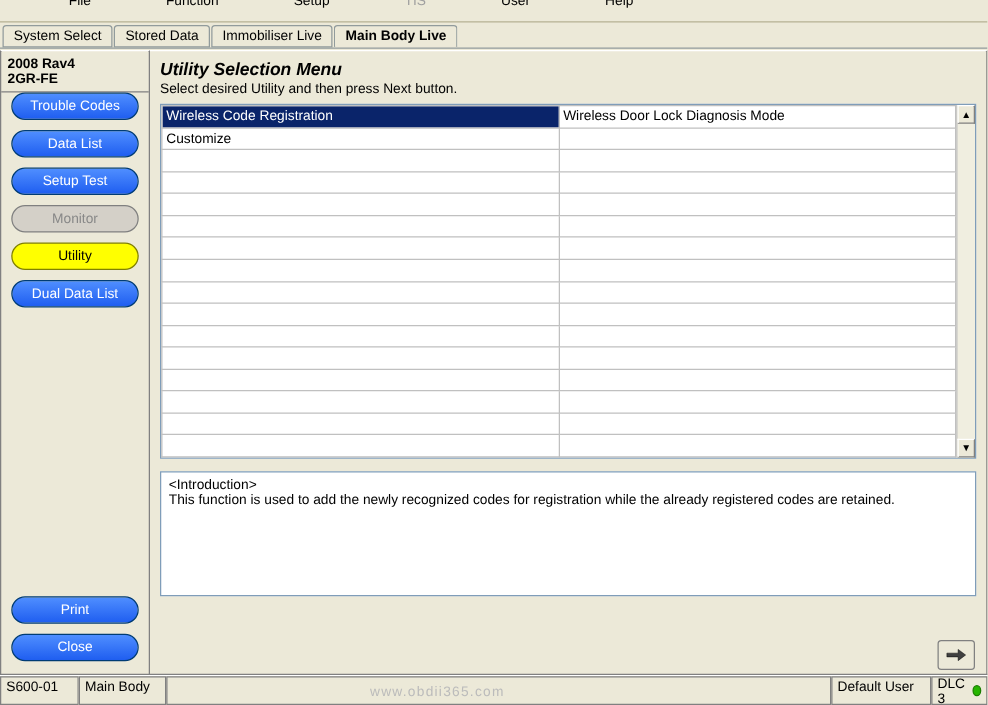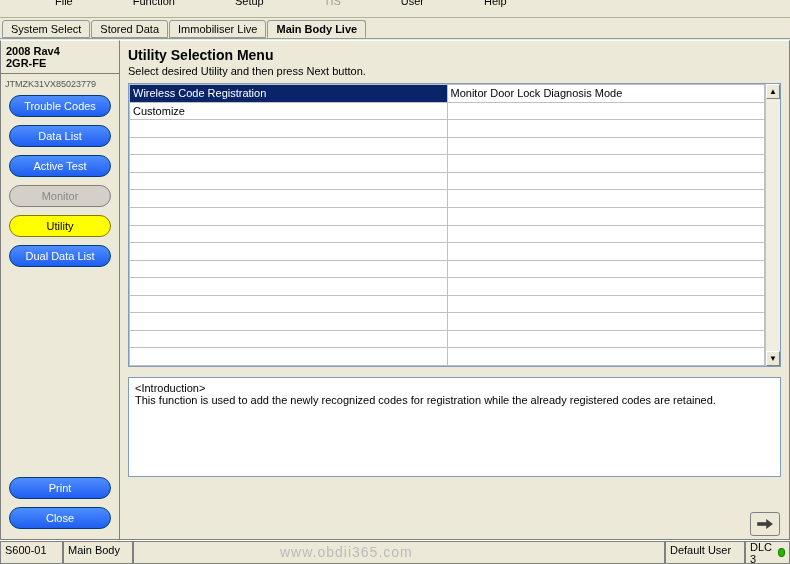--- a/index.html
+++ b/index.html
@@ -24,21 +24,21 @@
   .vin { font-size: 9px; color: #555; padding: 5px 4px 6px 4px; }
   .side-buttons { display: flex; flex-direction: column; gap: 8px; padding: 0 8px; }
   .sbtn { height: 22px; border-radius: 11px; border: 1px solid #003c74; display:flex; align-items:center; justify-content:center; font-size:11px; cursor:default; }
   .sbtn.blue { background: linear-gradient(#4f8eff,#1f5ef0); color:#fff; }
   .sbtn.grey { background: #d4d0c8; color:#888; border-color:#808080; }
   .sbtn.yellow { background: #ffff00; color:#000; border-color:#808000; }
   .side-spacer{flex:1;}
   .side-bottom{ display:flex; flex-direction:column; gap:8px; padding:0 8px 10px 8px;text-align:center; }
 
   .content { flex:1; background:#ece9d8; border: 1px solid #808080; border-top:1px solid #fff; border-left:none; padding: 6px 8px 8px 8px; display:flex; flex-direction:column; }
-  .title { font-weight: bold; font-size: 14px; margin-bottom: 2px; }
+  .title { font-weight: bold; font-size: 14px; margin-bottom: 2px; font-style: italic; }
   .subtitle { font-size: 11px; margin-bottom: 6px; }
 
   .tablewrap { border: 1px solid #7f9db9; height: 284px; position: relative; background:#fff; display:flex; }
   .tablegrid { flex:1; border-collapse: collapse; width: 100%; }
   .tablegrid td { border: 1px solid #c0c0c0; padding: 1px 3px; height: 15px; font-size: 11px; }
   .tablegrid tr.sel td.c1 { background:#0a246a; color:#fff; }
   .vscroll { width: 15px; background:#f0eee0; border-left:1px solid #c0c0c0; position:relative; }
   .vscroll .arrow { height:15px; background:#ece9d8; border:1px solid #fff; border-right-color:#808080; border-bottom-color:#808080; display:flex;align-items:center;justify-content:center;font-size:8px;color:#000; }
   .vscroll .track {}
 
@@ -51,21 +51,21 @@
 
   .statusbar { position:absolute; bottom:0; left:0; right:0; height:24px; display:flex; border-top:1px solid #fff; }
   .statusbar .panel { border:1px solid #808080; border-top-color:#808080; background:#ece9d8; padding:2px 4px; }
   .sp1{width:63px;}
   .sp2{flex:0 0 70px;}
   .sp3{flex:1;}
   .sp4{width:80px;}
   .sp5{width:45px; display:flex; align-items:center; gap:3px;}
   .dot{ width:9px;height:9px;border-radius:50%; background:#26b500; border:1px solid #1a7e00;}
 
-  .watermark{position:absolute; left:280px; bottom:4px; font-size:14px; color:#bbb; letter-spacing:1px;}
+  .watermark{position:absolute; left:296px; bottom:4px; font-size:11px; color:#bbb; letter-spacing:1px;}
 </style>
 </head>
 <body>
 
 <div class="menubar">
   <span>File</span>
   <span>Function</span>
   <span>Setup</span>
   <span class="disabled">TIS</span>
   <span>User</span>
@@ -80,46 +80,45 @@
 </div>
 <div class="tabbar-line"></div>
 
 <div class="main">
 
   <div class="sidebar">
     <div class="side-head">
       <div class="line1">2008 Rav4</div>
       <div class="line2">2GR-FE</div>
     </div>
-    <div class="vin">JTMZK31VX85023779</div>
     <div class="side-buttons">
       <div class="sbtn blue">Trouble Codes</div>
       <div class="sbtn blue">Data List</div>
-      <div class="sbtn blue">Active Test</div>
+      <div class="sbtn blue">Setup Test</div>
       <div class="sbtn grey">Monitor</div>
       <div class="sbtn yellow">Utility</div>
       <div class="sbtn blue">Dual Data List</div>
     </div>
     <div class="side-spacer"></div>
     <div class="side-bottom">
       <div class="sbtn blue">Print</div>
       <div class="sbtn blue">Close</div>
     </div>
   </div>
 
   <div class="content">
     <div class="title">Utility Selection Menu</div>
     <div class="subtitle">Select desired Utility and then press Next button.</div>
 
     <div class="tablewrap">
       <table class="tablegrid">
         <tbody id="utility-tbody">
             <tr class="sel">
               <td class="c1" style="width: 50%;">Wireless Code Registration</td>
-              <td class="c2" style="width: 50%;">Monitor Door Lock Diagnosis Mode</td>
+              <td class="c2" style="width: 50%;">Wireless Door Lock Diagnosis Mode</td>
             </tr>
             <tr>
               <td class="c1" style="width: 50%;">Customize</td>
               <td class="c2" style="width: 50%;"></td>
             </tr>
             <tr>
               <td class="c1" style="width: 50%;"></td>
               <td class="c2" style="width: 50%;"></td>
             </tr>
             <tr>

